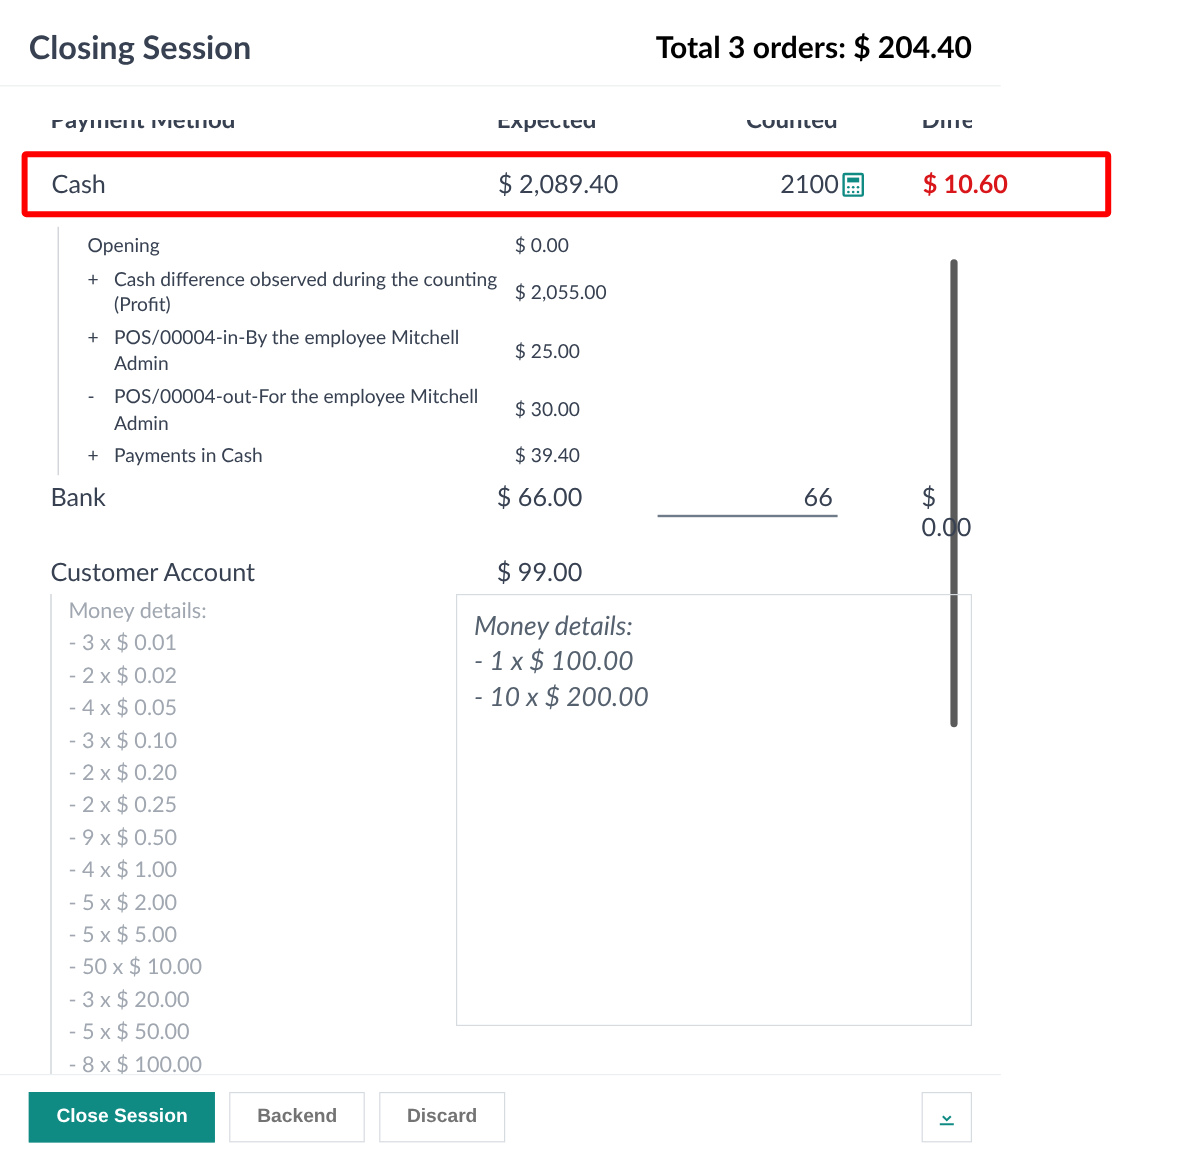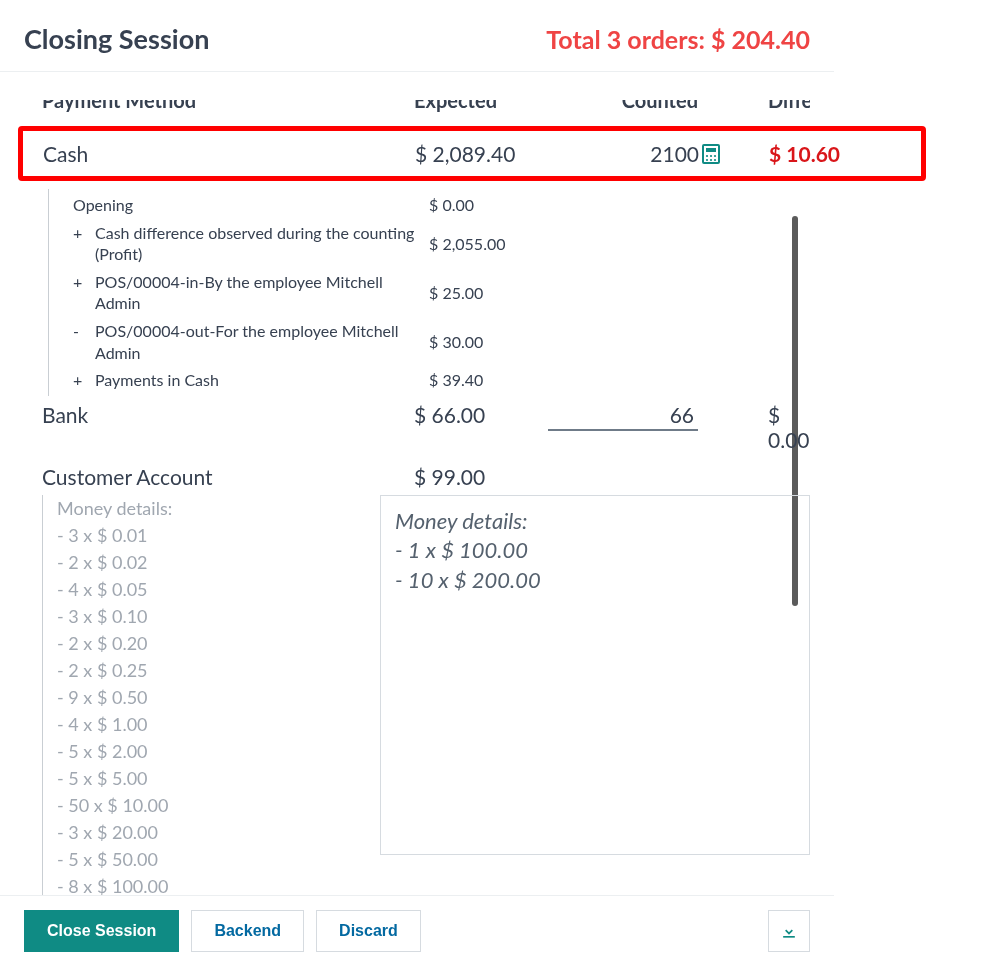--- a/index.html
+++ b/index.html
@@ -14,21 +14,21 @@
   }
   .container { width: 834px; height: 970px; position: relative; }
   .header {
     display: flex;
     justify-content: space-between;
     align-items: center;
     padding: 22px 24px 16px 24px;
     border-bottom: 1px solid #eceff1;
   }
   .header h1 { margin: 0; font-size: 27px; font-weight: 700; color: #374151; }
-  .header .total { font-size: 25px; font-weight: 700; color: #ef4444; }
+  .header .total { font-size: 25px; font-weight: 700; color: #000000; }
 
   .body {
     padding: 0 24px;
     position: relative;
   }
 
   .scroll-strip {
     position: absolute;
     right: 36px;
     top: 116px;
@@ -147,21 +147,21 @@
     align-items: center;
     background: #fff;
   }
   .btn {
     height: 42px;
     padding: 0 22px;
     font-size: 16px;
     font-weight: 700;
     border: 1px solid #d6dbe0;
     background: #fff;
-    color: #0369a1;
+    color: #737373;
     cursor: pointer;
     display: inline-flex;
     align-items: center;
     justify-content: center;
   }
   .btn.primary {
     background: #0f8b84;
     border-color: #0f8b84;
     color: #fff;
   }

